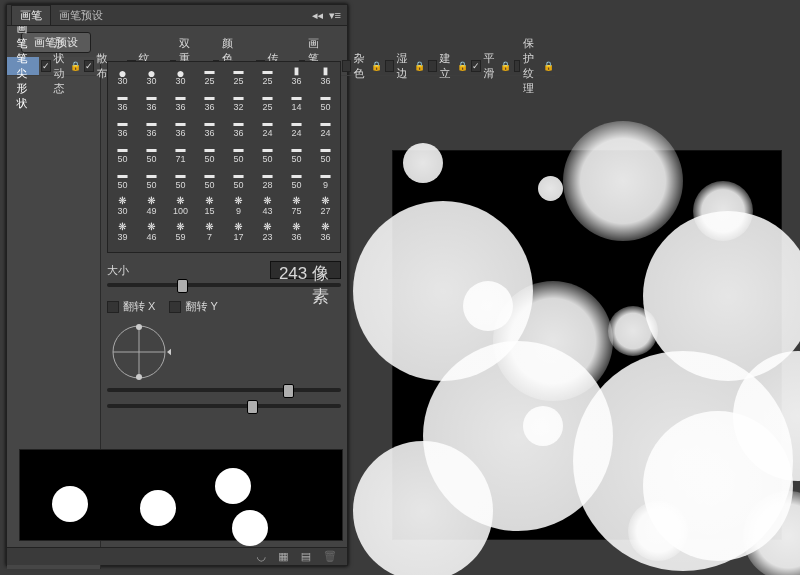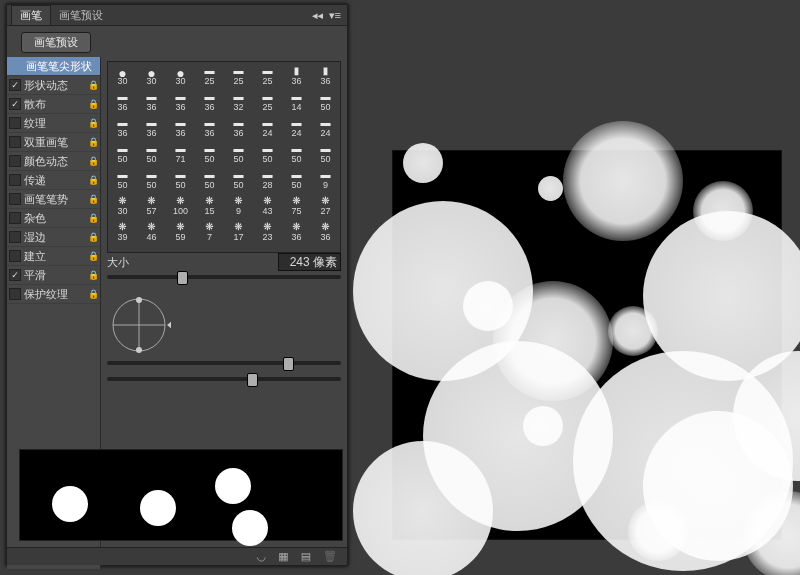--- a/index.html
+++ b/index.html
@@ -3,34 +3,34 @@
 <meta charset="utf-8">
 <style>
   html,body{margin:0;padding:0;width:800px;height:575px;background:#3b3b3b;font-family:"Microsoft YaHei",sans-serif;font-size:11px;color:#d8d8d8;overflow:hidden}
   .panel{position:absolute;left:6px;top:4px;width:340px;height:560px;background:#434343;border:1px solid #202020;box-shadow:0 0 4px #000}
   .tabs{display:flex;align-items:center;background:#3a3a3a;height:20px;border-bottom:1px solid #222;padding-left:4px;position:relative}
   .tab{padding:2px 8px;color:#bbb;font-size:11px;cursor:pointer}
   .tab.active{background:#434343;color:#eee;border:1px solid #222;border-bottom:none}
   .tab-controls{margin-left:auto;display:flex;gap:6px;padding-right:6px;color:#ccc}
   .btn-presets{display:inline-block;margin:6px 0 4px 14px;padding:2px 12px;border:1px solid #1e1e1e;background:#5a5a5a;border-radius:3px;color:#e8e8e8;font-size:11px;cursor:pointer}
   .body{display:flex;height:calc(100% - 48px)}
-  .leftcol{width:93px;border-right:1px solid #2a2a2a;background:#464646;display:flex;flex-direction:column}
+  .leftcol{width:93px;border-right:1px solid #2a2a2a;background:#464646;display:flex;}
   .opt{display:flex;align-items:center;height:18px;padding:0 2px;border-bottom:1px solid #3d3d3d;font-size:11px;gap:3px;cursor:pointer}
   .opt.selected{background:#6b8db8;color:#fff}
   .cb{width:10px;height:10px;border:1px solid #222;background:#343434;display:inline-flex;align-items:center;justify-content:center;font-size:9px;color:#ddd}
   .cb.on::after{content:"✓"}
   .lock{margin-left:auto;width:10px;height:10px;font-size:9px;color:#ccc}
   .rightcol{flex:1;display:flex;flex-direction:column;padding:4px 6px 0 6px}
   .brushgrid{background:#3d3d3d;border:1px solid #222;height:190px;overflow:hidden;display:grid;grid-template-columns:repeat(8,1fr);grid-auto-rows:26px;position:relative}
   .cell{display:flex;flex-direction:column;align-items:center;justify-content:center;cursor:pointer}
   .cell .ico{width:18px;height:12px;display:block}
   .cell .sz{font-size:9px;color:#d8d8d8;line-height:9px}
-  .sliderrow{display:flex;align-items:center;font-size:11px;margin-top:0}
+  .sliderrow{display:flex;align-items:center;font-size:11px;margin-top:8px}
   .sliderrow .lbl{width:50px}
-  .valbox{margin-left:auto;width:58px;height:16px;background:#2d2d2d;border:1px solid #111;text-align:right;padding-right:3px;font-size:12px}
+  .valbox{margin-left:auto;width:58px;height:16px;background:#2d2d2d;border:1px solid #111;text-align:right;padding-right:11px;font-size:17px}
   .slider{height:4px;background:#222;border-radius:2px;margin:4px 0 8px 0;position:relative}
   .slider .thumb{position:absolute;top:-4px;width:9px;height:12px;background:#aeaeae;border:1px solid #000;border-radius:2px}
   .fliprow{display:flex;align-items:center;gap:4px;margin-top:4px}
   .anglewrap{display:flex;gap:10px;margin-top:6px}
   .anglefields{display:flex;flex-direction:column;gap:8px}
   .field{display:flex;align-items:center;gap:4px}
   .field .fl{width:34px}
   .field .fv{width:44px;height:16px;background:#2d2d2d;border:1px solid #111;text-align:right;padding-right:3px;font-size:11px}
   .anglewidget{width:64px;height:64px;display:flex;align-items:center;justify-content:center}
   .preview{position:absolute;left:12px;bottom:24px;width:322px;height:90px;background:#000;border:1px solid #222}
@@ -282,21 +282,21 @@
           <div class="cell">
             <span class="ico" style="color: rgb(232, 232, 232); font-size: 10px; text-align: center;">▬</span>
             <span class="sz">9</span>
           </div>
           <div class="cell">
             <span class="ico" style="color: rgb(232, 232, 232); font-size: 10px; text-align: center;">❋</span>
             <span class="sz">30</span>
           </div>
           <div class="cell">
             <span class="ico" style="color: rgb(232, 232, 232); font-size: 10px; text-align: center;">❋</span>
-            <span class="sz">57</span>
+            <span class="sz">49</span>
           </div>
           <div class="cell">
             <span class="ico" style="color: rgb(232, 232, 232); font-size: 10px; text-align: center;">❋</span>
             <span class="sz">100</span>
           </div>
           <div class="cell">
             <span class="ico" style="color: rgb(232, 232, 232); font-size: 10px; text-align: center;">❋</span>
             <span class="sz">15</span>
           </div>
           <div class="cell">
@@ -350,20 +350,27 @@
         </div>
 
       <div class="sliderrow">
         <span class="lbl">大小</span>
         <span class="valbox">243 像素</span>
       </div>
       <div class="slider">
           <div class="thumb" id="thumb-size" style="left: 30%;"></div>
         </div>
 
+      <div class="fliprow">
+        <span class="cb" id="flipx"></span>
+        <span>翻转 X</span>
+        <span style="width:6px"></span>
+        <span class="cb" id="flipy"></span>
+        <span>翻转 Y</span>
+      </div>
 
       <div class="anglewrap">
         <div class="anglewidget">
           <svg width="64" height="64">
             <circle cx="32" cy="32" r="26" fill="none" stroke="#aaa" stroke-width="1"></circle>
             <line x1="6" y1="32" x2="58" y2="32" stroke="#aaa"></line>
             <line x1="32" y1="6" x2="32" y2="58" stroke="#aaa"></line>
             <circle cx="32" cy="7" r="3" fill="#ccc"></circle>
             <circle cx="32" cy="57" r="3" fill="#ccc"></circle>
             <path d="M60 32 l5 -4 v8 z" fill="#ccc"></path>

